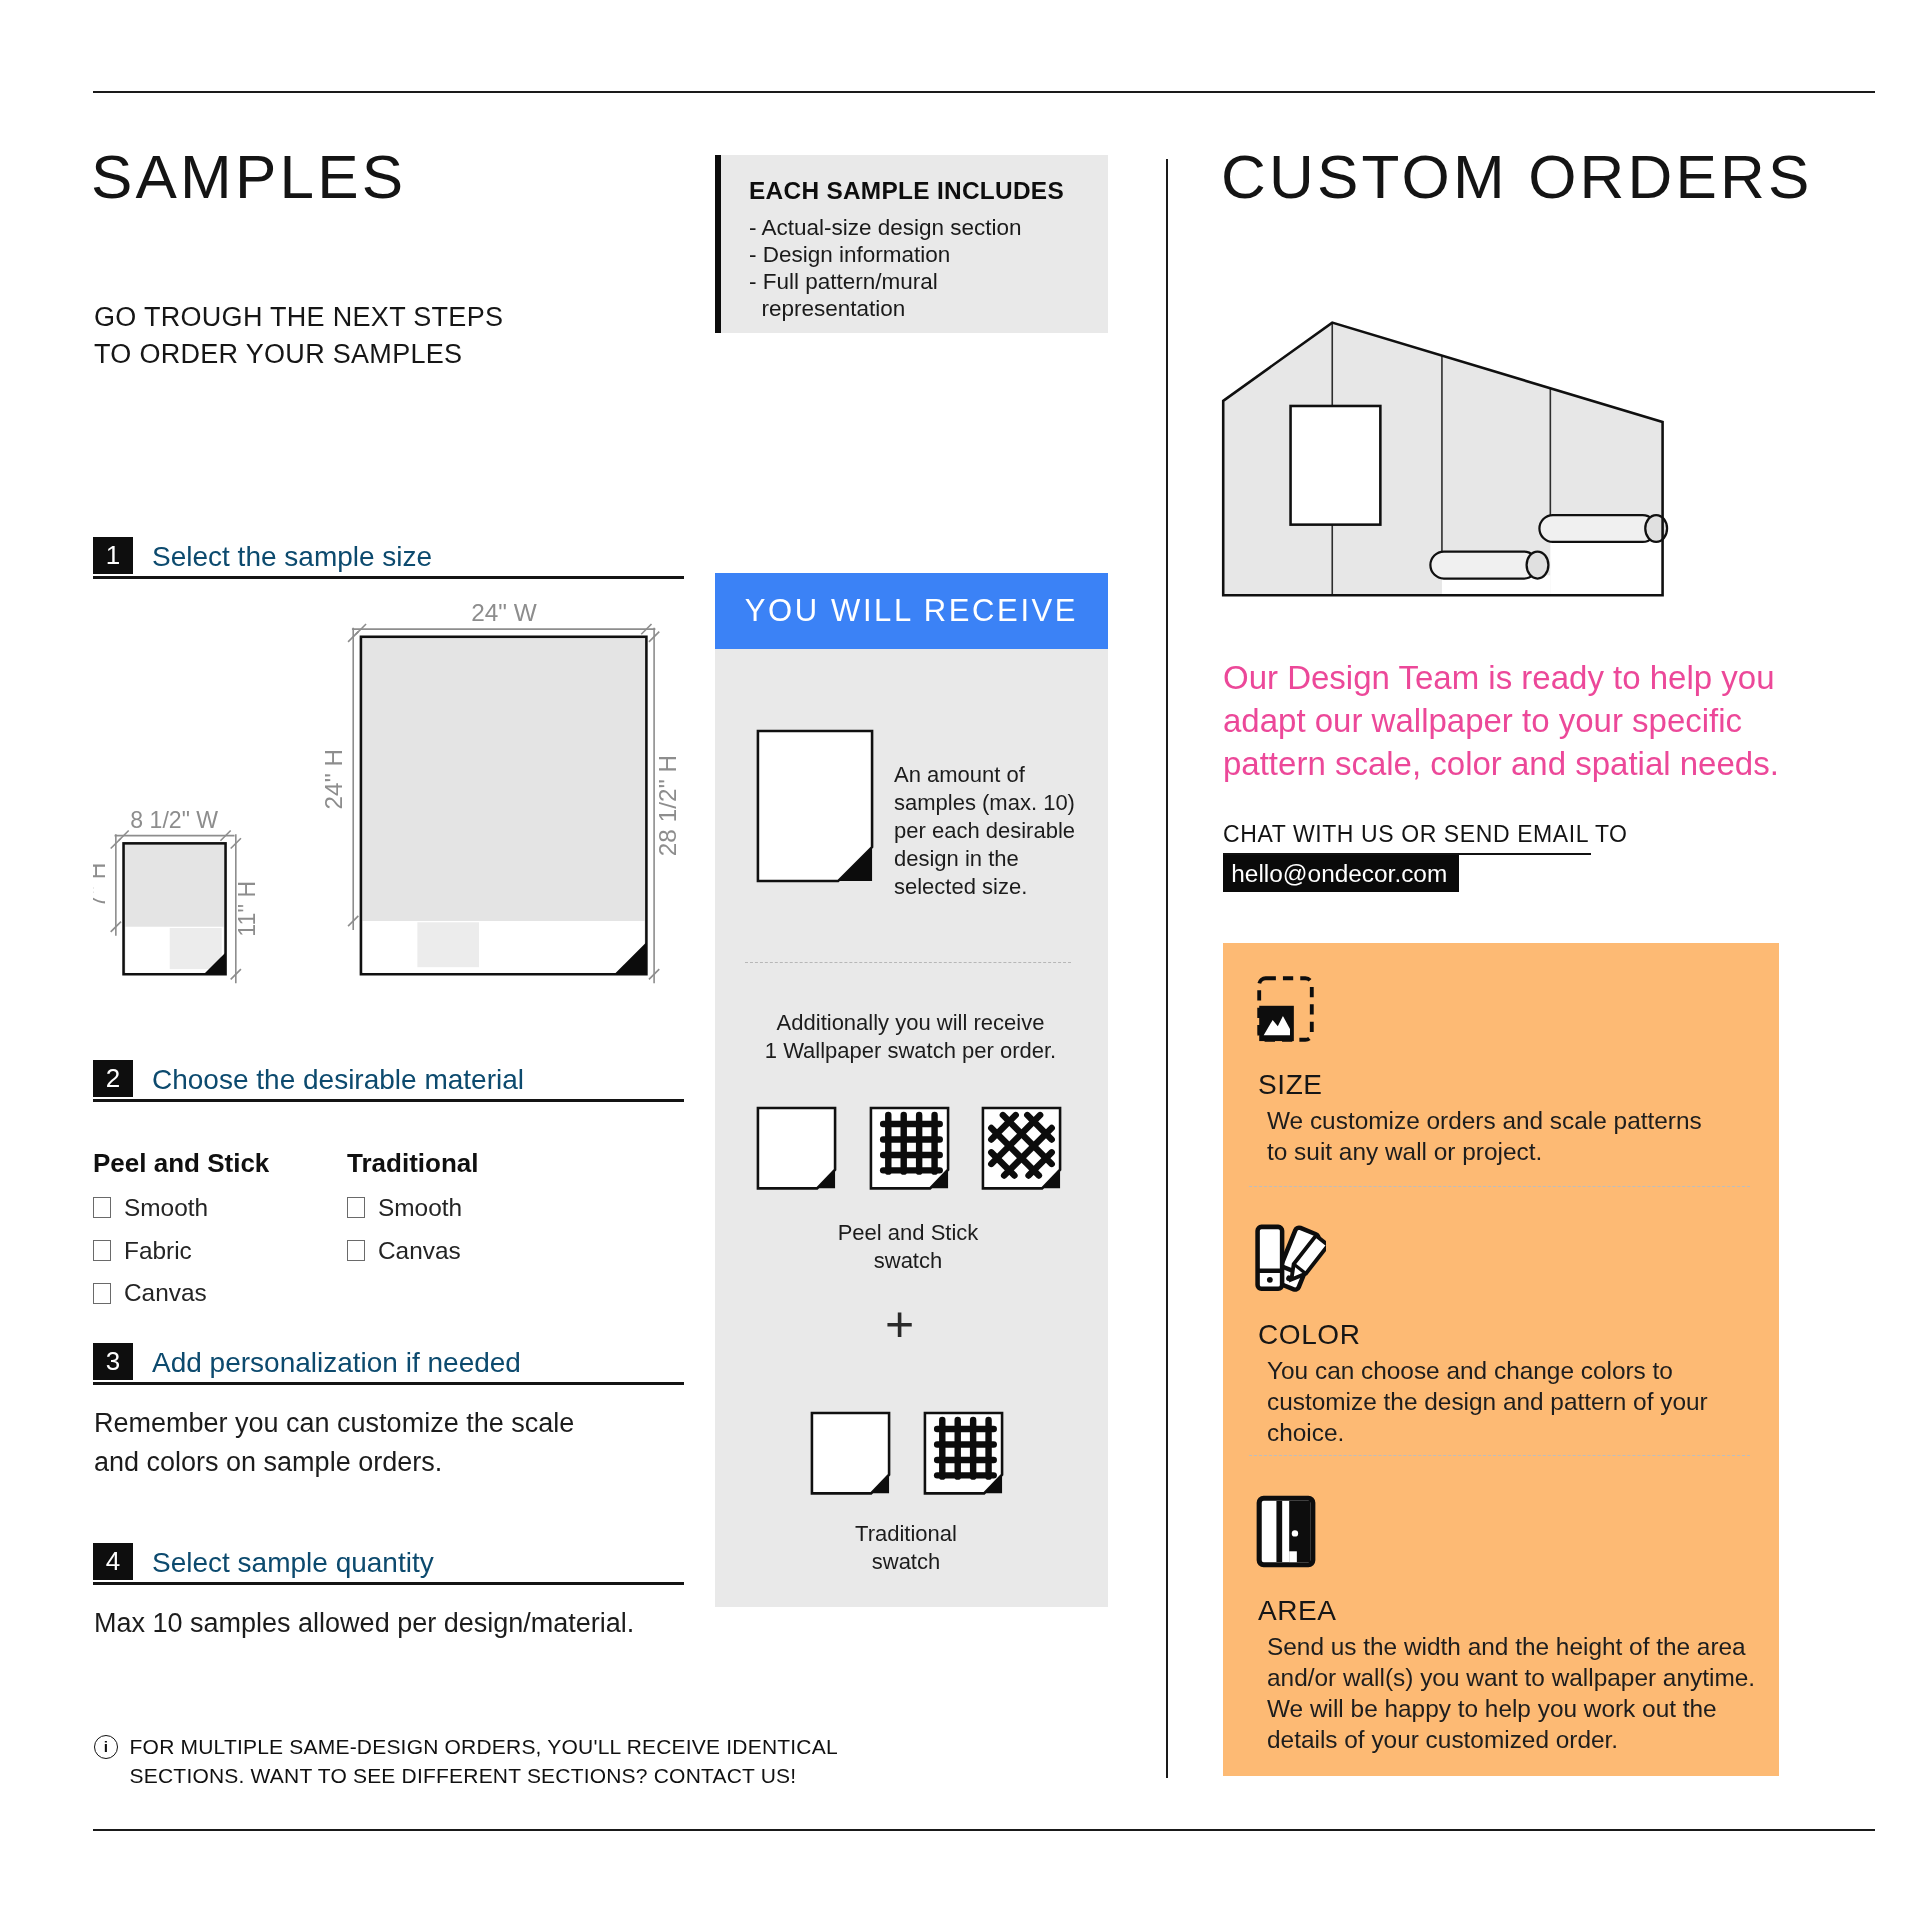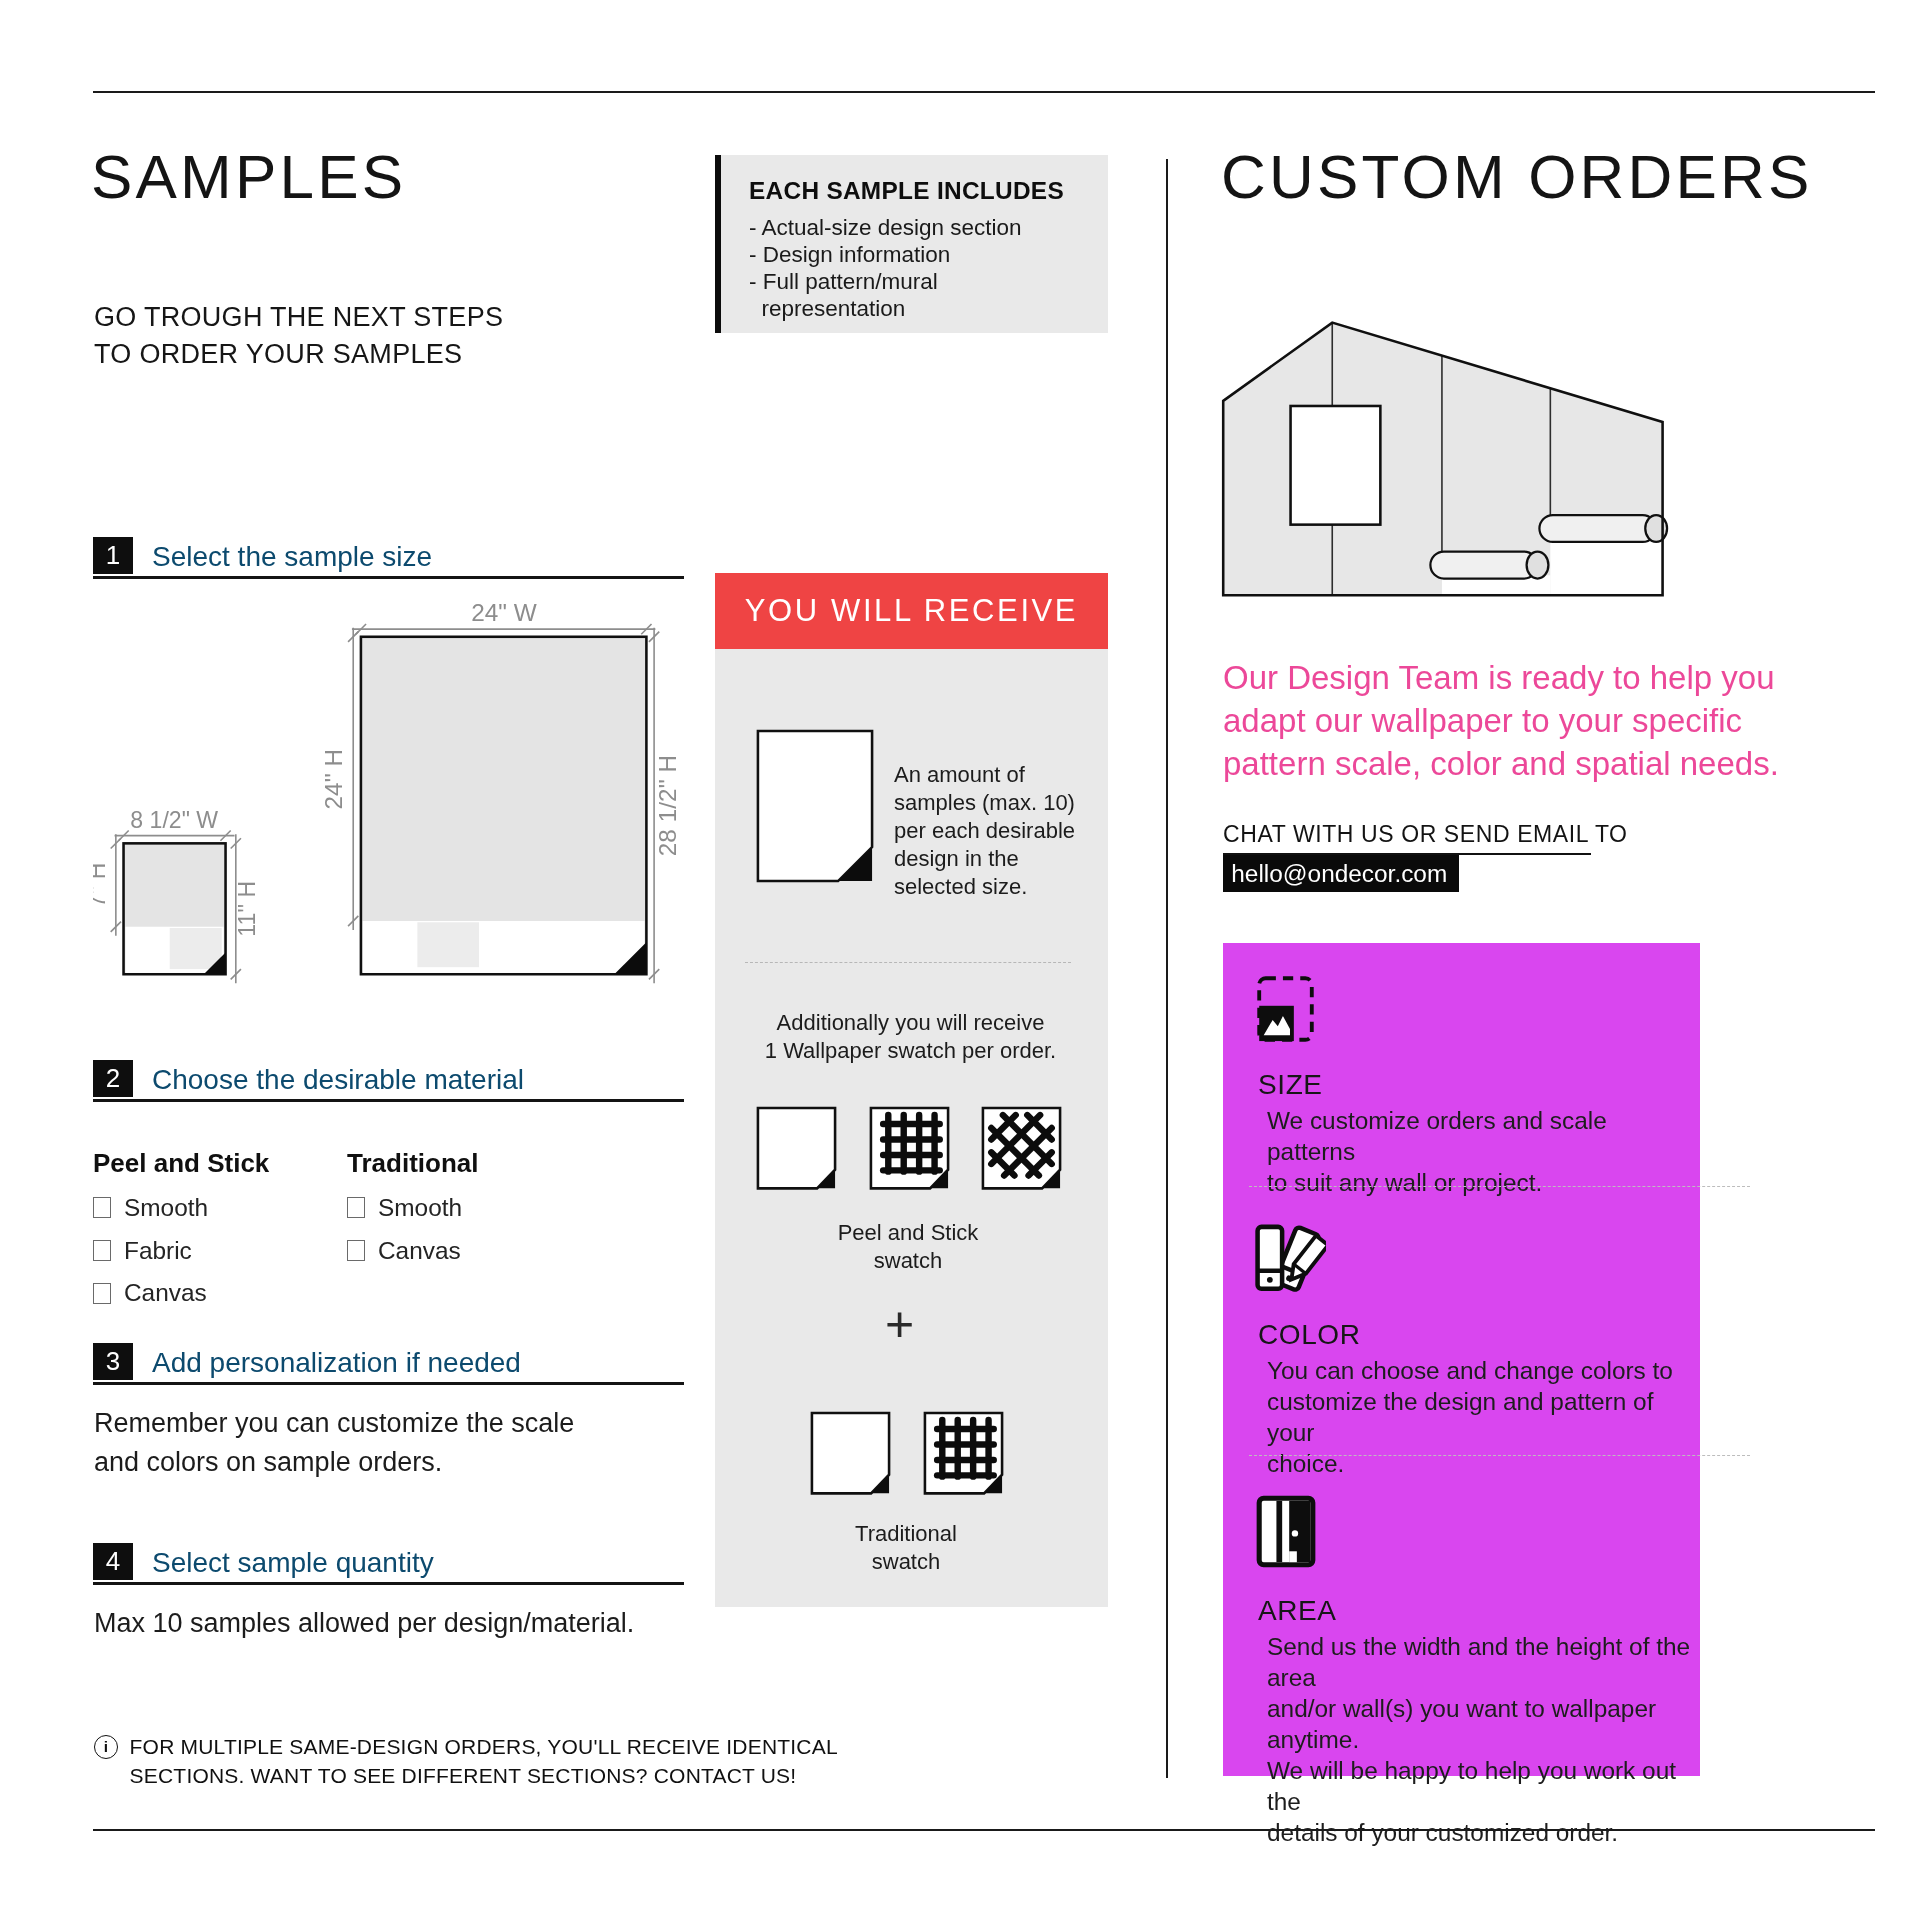--- a/index.html
+++ b/index.html
@@ -31,35 +31,35 @@
   .info-icon{width:22px;height:22px;border:1.9px solid #111;border-radius:50%;color:#111;
              display:flex;align-items:center;justify-content:center;font-size:15.4px;font-weight:700;margin-top:2.6px;flex:0 0 auto;}
   .footer-text{font-size:21px;line-height:29px;letter-spacing:0.2px;color:#101010;white-space:pre-line;}
 
   
   .includes-box{position:absolute;left:715px;top:155px;width:393px;height:178px;background:#e9e9e9;
                 border-left:6.4px solid #0c0c0c;box-sizing:border-box;padding:22px 0 0 28px;}
   .includes-title{font-size:24.4px;font-weight:700;letter-spacing:0.3px;color:#0e0e0e;}
   .includes-lines{margin-top:9px;font-size:22.5px;line-height:27px;color:#1a1a1a;white-space:pre;}
 
-  .receive-bar{position:absolute;left:715px;top:573px;width:393px;height:76px;background:#ef4444;color:#ffffff;
+  .receive-bar{position:absolute;left:715px;top:573px;width:393px;height:76px;background:#3b82f6;color:#ffffff;
                display:flex;align-items:center;justify-content:center;font-size:31px;letter-spacing:2.6px;}
   .receive-panel{position:absolute;left:715px;top:649px;width:393px;height:958px;background:#e9e9e9;}
 
   .amount-text{position:absolute;left:894px;top:761px;width:205px;font-size:22px;line-height:28px;color:#1c1c1c;white-space:pre-line;}
   .dashed{position:absolute;border-top:1.3px dashed #b7b7b7;height:0;}
   .center-text{position:absolute;text-align:center;font-size:22px;line-height:28px;color:#1c1c1c;white-space:pre-line;}
 
   
   .intro{position:absolute;left:1223px;top:656px;font-size:33px;line-height:43px;color:#ec4899;white-space:pre-line;}
   .chat-label{position:absolute;left:1223px;top:821px;font-size:23px;letter-spacing:0.6px;color:#131313;}
   .chat-underline{position:absolute;left:1223px;top:853px;width:368px;height:1.9px;background:#111;}
   .email-box{position:absolute;left:1223px;top:855px;width:236px;height:37px;background:#0a0a0a;color:#fff;
              font-size:24.4px;display:flex;align-items:center;padding-left:8.3px;box-sizing:border-box;}
-  .custom-panel{position:absolute;left:1223px;top:943px;width:477px;height:833px;background:#d946ef;}
+  .custom-panel{position:absolute;left:1223px;top:943px;width:556px;height:833px;background:#fdba74;}
   .sec-heading{position:absolute;left:35px;font-size:28px;letter-spacing:0.6px;color:#161616;}
   .sec-body{position:absolute;left:44px;font-size:24.4px;line-height:31px;color:#1d1d1d;white-space:pre-line;}
   .panel-dash{position:absolute;left:26px;width:501px;border-top:1.3px dashed #bdbdbd;height:0;}
 </style>
 </head>
 <body>
 
 <div id="canvas">
 
   <div class="rule" style="left:93px;top:91px;width:1782px;height:1.9px;"></div>

